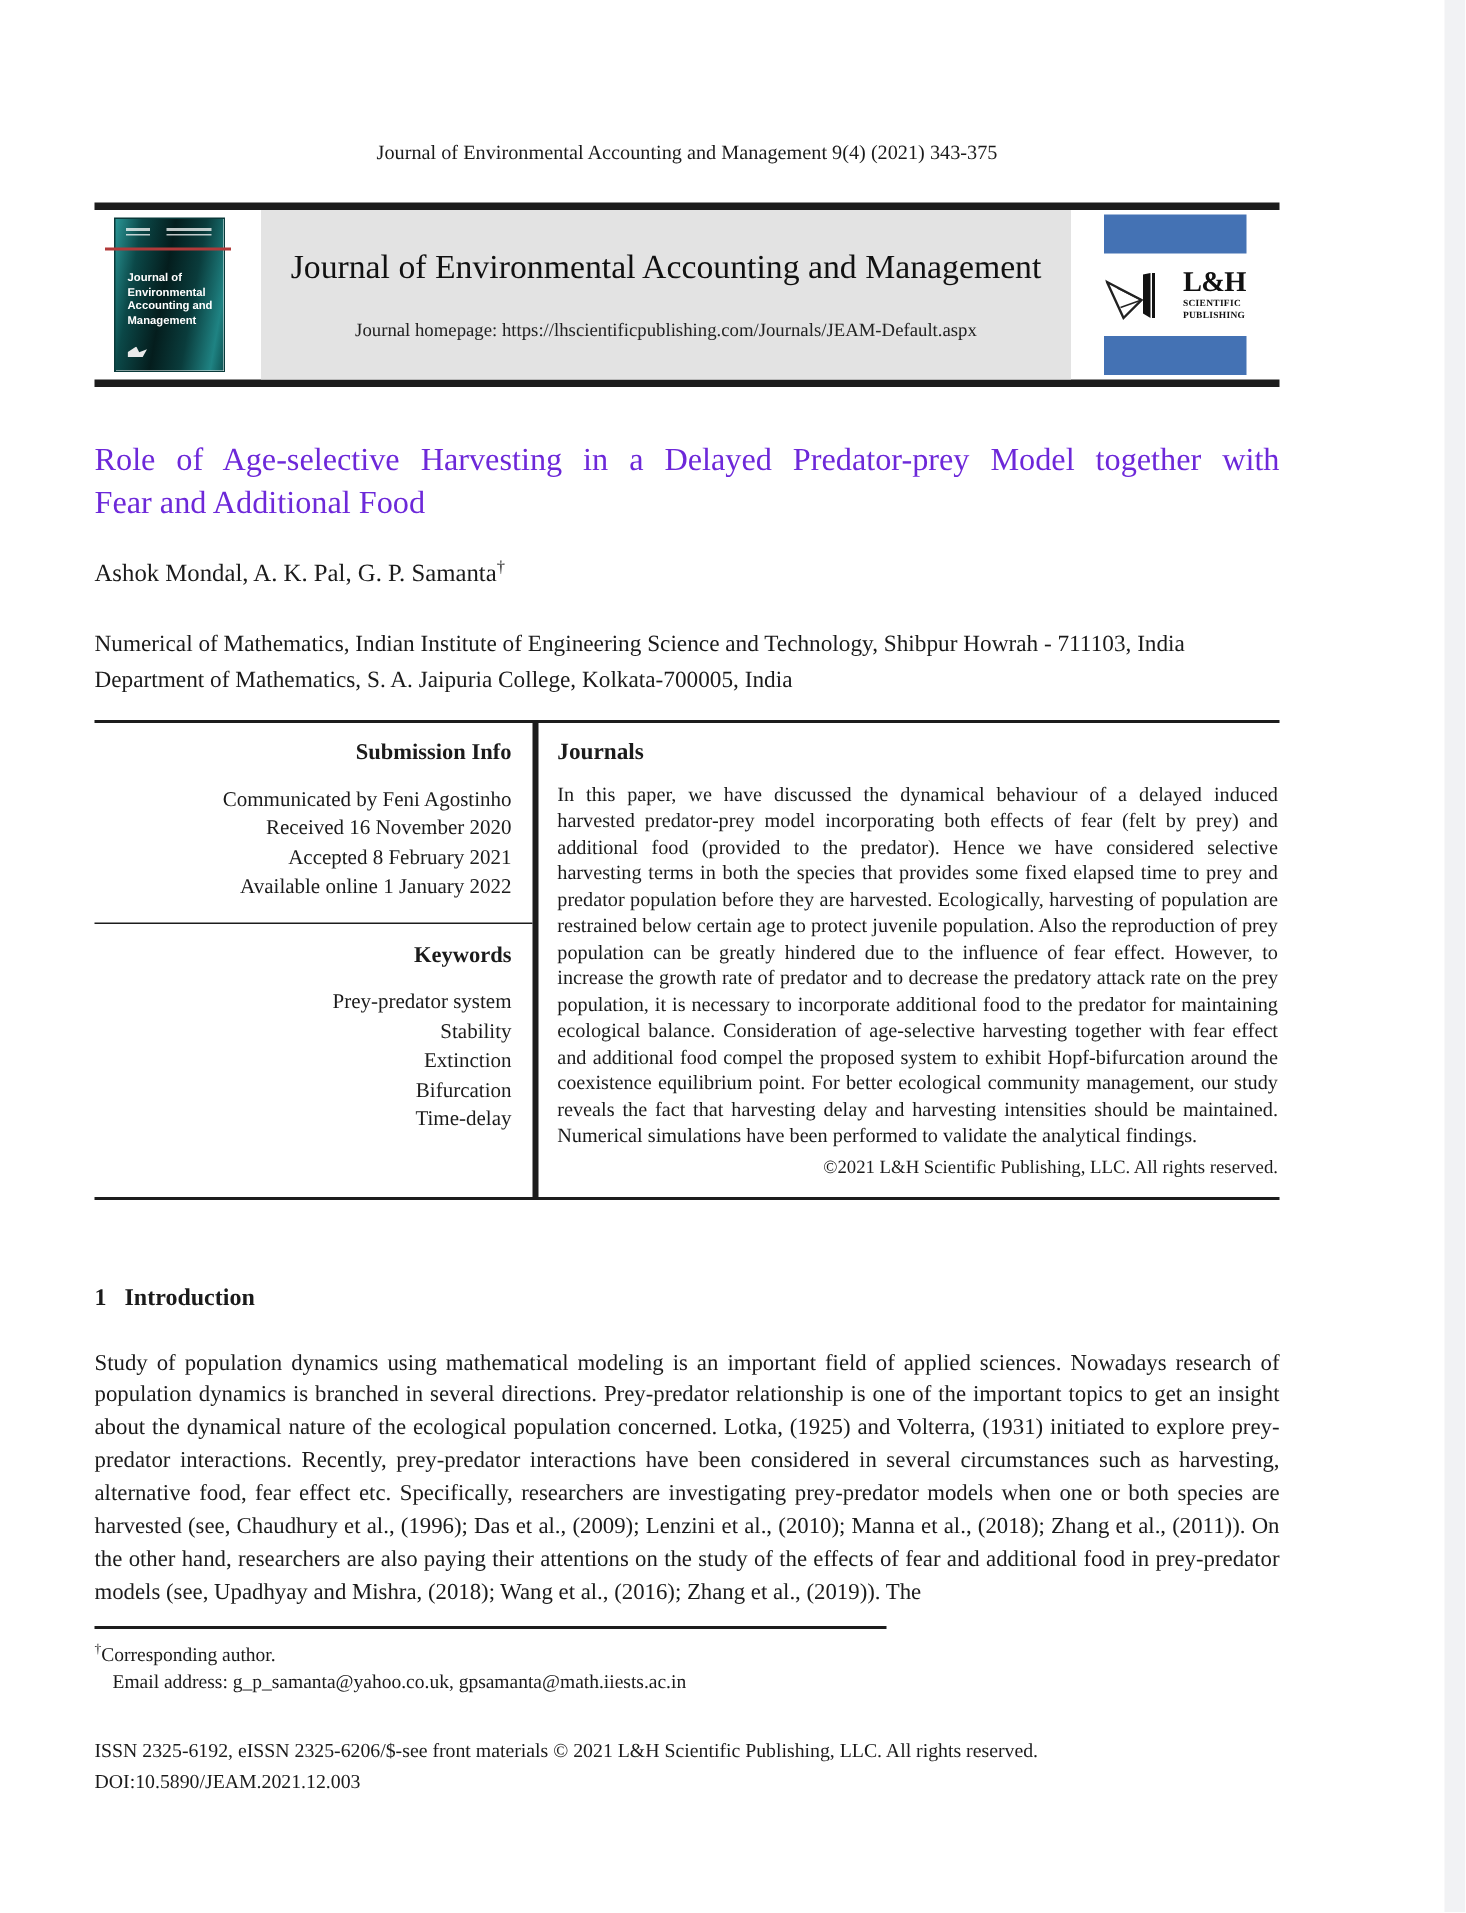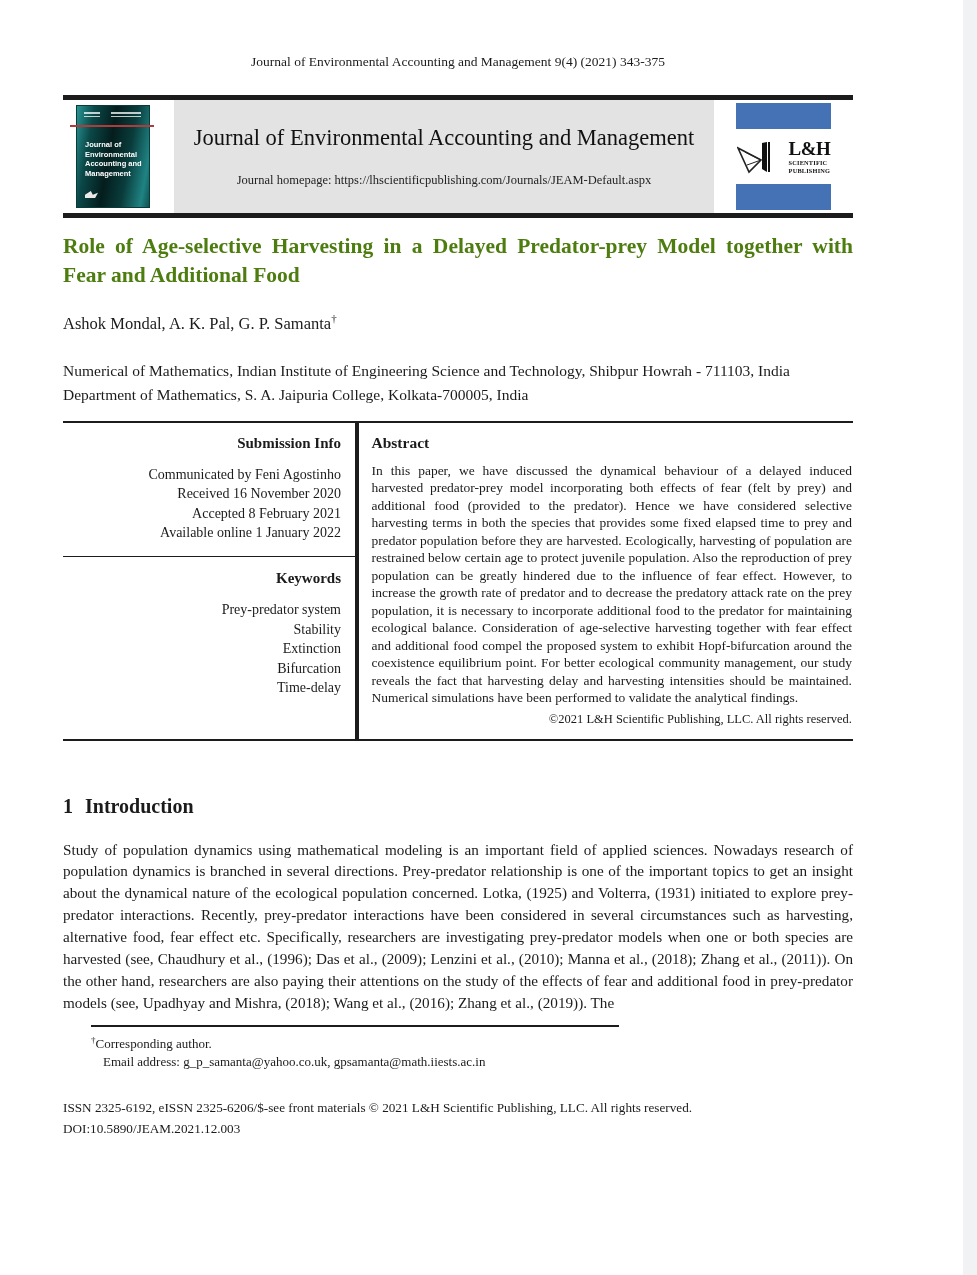--- a/index.html
+++ b/index.html
@@ -6,21 +6,21 @@
   html,body { background:#ffffff; }
   .page {
     position:relative; width:977px; height:1275px; overflow:hidden;
     background:#ffffff; color:#1b1b1b;
     font-family:"Liberation Serif", serif;
   }
   .scan-edge { position:absolute; top:0; right:0; width:14px; height:1275px; background:#f1f2f4; }
   .content { margin-left:63px; width:790px; }
 
   
-  .header-citation { padding-top:54px; text-align:center; font-size:13.5px; line-height:16px; }
+  .header-citation { padding-top:94px; text-align:center; font-size:13.5px; line-height:16px; }
 
   
   .rule-thick { height:5px; background:#1c1c1c; }
   .banner { margin-top:25px; }
   .banner-row { display:flex; align-items:center; height:113px; }
   .cover { position:relative; width:72px; height:101px; margin-left:14px; flex:0 0 auto;
     background:linear-gradient(100deg,#2a9696 0%, #0b4848 20%, #041d1d 45%, #0a3c3c 68%, #1f8383 90%, #0e5353 100%);
     box-shadow:0 0 0 1px #0a3a3a; }
   .cover-redline { position:absolute; top:19px; left:-7px; width:84px; height:2px; background:#b13a3a; }
   .fineprint { position:absolute; top:6px; display:flex; flex-direction:column; gap:2px; }
@@ -39,47 +39,47 @@
 
   .banner-logo-col { flex:0 0 auto; width:95px; margin:0 22px; height:107px;
     display:flex; flex-direction:column; align-items:center; justify-content:space-between; }
   .blue-bar { width:95px; height:26px; background:#4472b4; }
   .lh-logo { display:flex; align-items:center; }
   .lh-text { display:flex; flex-direction:column; line-height:1; margin-left:18px; }
   .lh-name { font-size:19px; font-weight:bold; letter-spacing:-0.5px; color:#111; }
   .lh-sub { font-size:6.3px; font-weight:bold; letter-spacing:0.2px; color:#111; margin-top:1.5px; }
 
   
-  .article-title { margin-top:14px; font-size:21.5px; line-height:29px; color:#4d7c0f;font-weight:bold; }
+  .article-title { margin-top:34px; font-size:21.5px; line-height:29px; color:#6d28d9; }
   .title-line1 { text-align:justify; text-align-last:justify; }
   .authors { margin-top:18px; font-size:16.5px; line-height:20px; }
   .authors sup { font-size:11px; }
   .affiliations { margin-top:25px; font-size:15.5px; line-height:24.5px; }
 
   
   .info-section { margin-top:13px; }
   .rule-thin { height:2px; background:#1c1c1c; }
   .info-columns { display:flex; align-items:stretch; }
   .info-left { width:292px; flex:0 0 auto; text-align:right; padding:11px 14px 20px 0; }
   .divider-vert { width:3.5px; background:#1c1c1c; flex:0 0 auto; }
   .info-right { flex:1 1 auto; padding:11px 1px 12px 13px; }
   .info-heading { font-weight:bold; font-size:15px; line-height:18px; margin-bottom:13px; }
   .info-line { font-size:14px; line-height:19.5px; }
   .rule-left { height:1.5px; background:#1c1c1c; margin:13px -14px 12px 0; }
   .abstract-heading { font-weight:bold; font-size:15.5px; line-height:18px; margin-bottom:10px; }
   .abstract-text { font-size:13.5px; line-height:17.5px; text-align:justify; }
   .abstract-copyright { font-size:12.5px; text-align:right; margin-top:5px; }
 
   
-  .section-heading { margin-top:56px; font-size:20px; font-weight:bold; line-height:19px; }
+  .section-heading { margin-top:56px; font-size:16px; font-weight:bold; line-height:19px; }
   .section-number { margin-right:12px; }
   .intro-paragraph { margin-top:23px; font-size:15.2px; line-height:21.9px; text-align:justify; }
 
   
-  .footnote { margin-top:11px; font-size:13px; line-height:17.5px;margin-left:28px; }
+  .footnote { margin-top:11px; font-size:13px; line-height:17.5px; }
   .footnote-rule { width:528px; height:2.5px; background:#1c1c1c; margin-bottom:5px; }
   .footnote sup { font-size:9px; }
   .fn-email { margin-left:12px; }
 
   
   .footer { margin-top:26px; font-size:13.2px; line-height:21.5px; }
 </style>
 </head>
 <body>
 
@@ -158,21 +158,21 @@
           <div class="rule-left"></div>
           <div class="info-heading">Keywords</div>
           <div class="info-line">Prey-predator system</div>
           <div class="info-line">Stability</div>
           <div class="info-line">Extinction</div>
           <div class="info-line">Bifurcation</div>
           <div class="info-line">Time-delay</div>
         </div>
         <div class="divider-vert"></div>
         <div class="info-right">
-          <div class="abstract-heading">Abstract</div>
+          <div class="abstract-heading">Journals</div>
           <div class="abstract-text">In this paper, we have discussed the dynamical behaviour of a delayed induced harvested predator-prey model incorporating both effects of fear (felt by prey) and additional food (provided to the predator). Hence we have considered selective harvesting terms in both the species that provides some fixed elapsed time to prey and predator population before they are harvested. Ecologically, harvesting of population are restrained below certain age to protect juvenile population. Also the reproduction of prey population can be greatly hindered due to the influence of fear effect. However, to increase the growth rate of predator and to decrease the predatory attack rate on the prey population, it is necessary to incorporate additional food to the predator for maintaining ecological balance. Consideration of age-selective harvesting together with fear effect and additional food compel the proposed system to exhibit Hopf-bifurcation around the coexistence equilibrium point. For better ecological community management, our study reveals the fact that harvesting delay and harvesting intensities should be maintained. Numerical simulations have been performed to validate the analytical findings.</div>
           <div class="abstract-copyright">©2021 L&amp;H Scientific Publishing, LLC. All rights reserved.</div>
         </div>
       </div>
       <div class="rule-thin"></div>
     </div>
 
     <div class="section-heading"><span class="section-number">1</span><span>Introduction</span></div>
 
     <div class="intro-paragraph">Study of population dynamics using mathematical modeling is an important field of applied sciences. Nowadays research of population dynamics is branched in several directions. Prey-predator relationship is one of the important topics to get an insight about the dynamical nature of the ecological population concerned. Lotka, (1925) and Volterra, (1931) initiated to explore prey-predator interactions. Recently, prey-predator interactions have been considered in several circumstances such as harvesting, alternative food, fear effect etc. Specifically, researchers are investigating prey-predator models when one or both species are harvested (see, Chaudhury et al., (1996); Das et al., (2009); Lenzini et al., (2010); Manna et al., (2018); Zhang et al., (2011)). On the other hand, researchers are also paying their attentions on the study of the effects of fear and additional food in prey-predator models (see, Upadhyay and Mishra, (2018); Wang et al., (2016); Zhang et al., (2019)). The</div>

